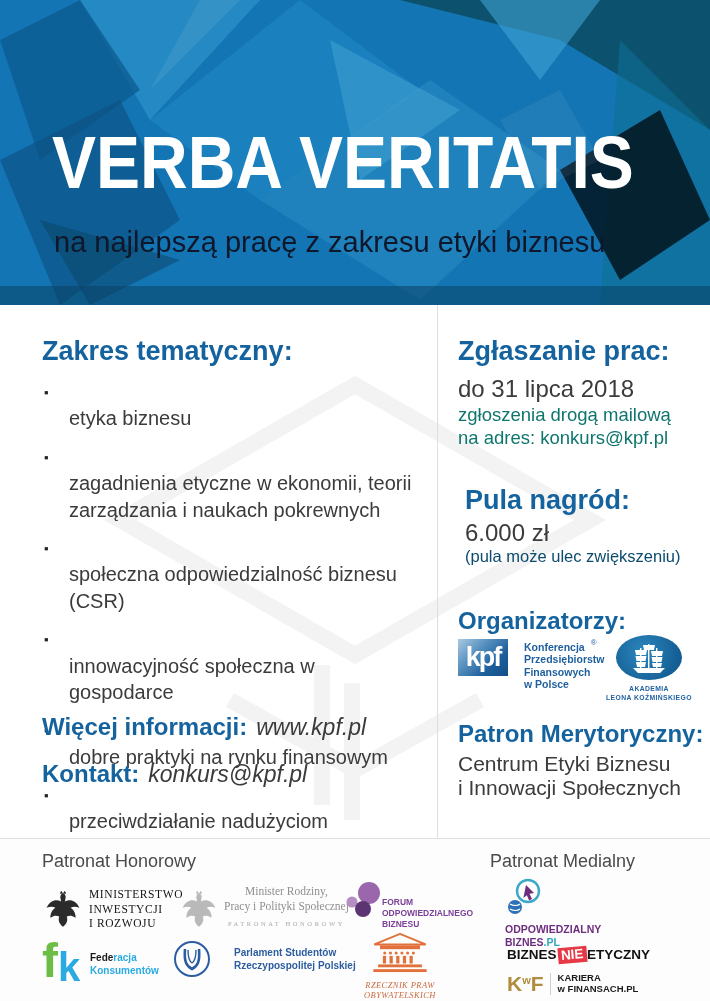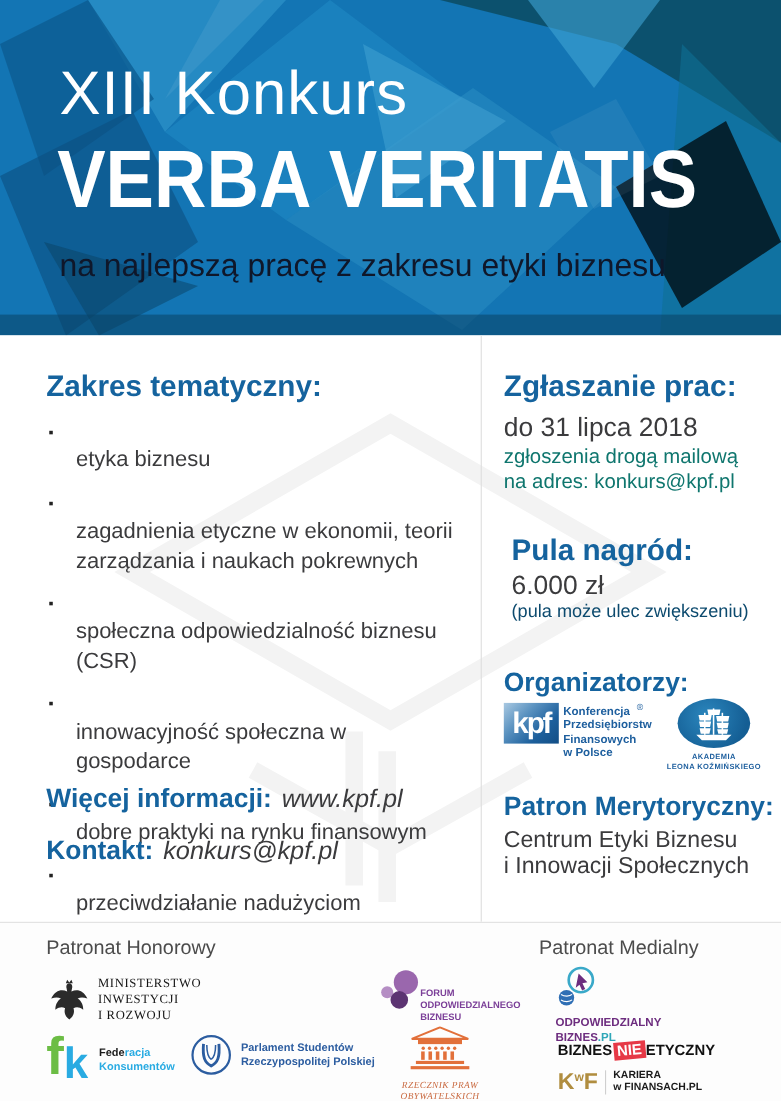--- a/index.html
+++ b/index.html
@@ -33,21 +33,21 @@
   .rt-note{position:absolute;left:458px;top:99px;font-size:18.5px;color:#0f766e;line-height:1.22;}
   .rt-prize-heading{position:absolute;left:465px;top:180px;font-size:27px;}
   .rt-prize-amount{position:absolute;left:465px;top:214px;font-size:24px;color:#3b3b3d;}
   .rt-prize-note{position:absolute;left:465px;top:242px;font-size:16.5px;color:#0c4a6e;}
   .rt-org-heading{position:absolute;left:458px;top:302px;font-size:24px;}
   .org-logos{position:absolute;left:458px;top:330px;width:240px;height:62px;}
   
   .kpf-logo{position:absolute;left:0;top:4px;display:flex;align-items:flex-start;}
   .kpf-square{width:50px;height:37px;background:linear-gradient(135deg,#a9c9e2 0%,#5a92c0 35%,#1c5f9c 70%,#134e85 100%);display:flex;align-items:center;justify-content:center;}
   .kpf-square span{color:#fff;font-weight:700;font-size:27px;letter-spacing:-2px;}
-  .kpf-text{margin-left:4px;color:#1e5f9e;font-size:10.5px;font-weight:700;line-height:1.18;position:relative;padding-top:2px;}
+  .kpf-text{margin-left:16px;color:#1e5f9e;font-size:10.5px;font-weight:700;line-height:1.18;position:relative;padding-top:2px;}
   .kpf-reg{position:absolute;right:-12px;top:-3px;font-size:8px;font-weight:400;}
   
   .alk-logo{position:absolute;left:142px;top:0px;width:98px;text-align:center;}
   .alk-ellipse{width:66px;height:45px;border-radius:50%;background:radial-gradient(circle at 40% 35%,#2b86bd,#145e94 75%);margin:0 auto;display:flex;align-items:center;justify-content:center;}
   .alk-name{margin-top:4px;font-size:6.8px;font-weight:700;color:#1e5f9e;letter-spacing:.4px;line-height:1.35;}
   .rt-patron-heading{position:absolute;left:458px;top:415px;font-size:24px;}
   .rt-patron-line{position:absolute;left:458px;font-size:21px;color:#3b3b3d;}
   .rt-patron-l1{top:447px;}
   .rt-patron-l2{top:471px;}
   
@@ -70,21 +70,21 @@
   
   .fk{position:absolute;left:42px;top:102px;display:flex;align-items:flex-start;}
   .fk .marks{position:relative;width:44px;height:46px;}
   .fk .mf{position:absolute;left:0;top:-4px;font-size:48px;font-weight:700;color:#6cbd45;line-height:1;}
   .fk .mk{position:absolute;left:16px;top:6px;font-size:40px;font-weight:700;color:#29abe2;line-height:1;}
   .fk .txt{margin-left:4px;margin-top:10px;font-size:10px;font-weight:700;line-height:1.3;}
   .fk .b{color:#1a1a1a;}
   .fk .c{color:#29abe2;}
   
   .psrp{position:absolute;left:172px;top:100px;display:flex;align-items:center;}
-  .psrp .txt{margin-left:7px;font-size:10px;font-weight:700;color:#2c5da0;line-height:1.35;}
+  .psrp .txt{margin-left:22px;font-size:10px;font-weight:700;color:#2c5da0;line-height:1.35;}
   
   .rpo{position:absolute;left:335px;top:94px;width:130px;text-align:center;font-style:italic;}
   .rpo .txt{margin-top:3px;font-size:8.5px;letter-spacing:.4px;color:#c96a41;}
   
   .odb{position:absolute;left:505px;top:38px;}
   .odb .txt{margin-top:2px;font-size:10.5px;font-weight:700;line-height:1.25;}
   .odb .p{color:#6d2d7f;}
   .odb .t{color:#2fa7b8;}
   
   .bne{position:absolute;left:507px;top:108px;font-size:13.5px;font-weight:800;color:#111;white-space:nowrap;}
@@ -114,21 +114,20 @@
       <polygon points="260,200 430,80 560,170 420,300" fill="#2b90c4" opacity="0.5"></polygon>
       <polygon points="0,160 120,100 180,220 60,305" fill="#0b4f80" opacity="0.6"></polygon>
       <polygon points="480,0 600,0 540,80" fill="#3fa3d4" opacity="0.6"></polygon>
       <polygon points="560,170 660,110 710,220 620,280" fill="#1579ad opacity" opacity="0.7"></polygon>
       <polygon points="330,40 460,110 360,180" fill="#4aa8d8" opacity="0.45"></polygon>
       <polygon points="40,220 180,260 90,305" fill="#0a4264" opacity="0.5"></polygon>
       <rect x="0" y="286" width="710" height="19" fill="#0a4264" opacity="0.55"></rect>
       <polygon points="200,0 240,0 150,90" fill="#ffffff" opacity="0.07"></polygon>
       <polygon points="500,120 560,90 600,160 540,190" fill="#ffffff" opacity="0.06"></polygon>
     </svg>
-    <div class="b-line1">XIII Konkurs</div>
     <div class="b-line2">VERBA VERITATIS</div>
     <div class="b-line3">na najlepszą pracę z zakresu etyki biznesu</div>
   </div>
 
   <div class="middle">
     <svg class="watermark" width="710" height="533" viewBox="0 0 710 533">
       <g fill="none" stroke="#f3f3f3" stroke-width="16">
         <path d="M355 80 L590 215 L355 350 L120 215 Z"></path>
         <path d="M230 395 L355 465 L480 395"></path>
         <path d="M322 360 L322 500"></path>
@@ -244,20 +243,33 @@
           <path d="M30 8 C33 8 35 11 34 15 L33 20 C41 16 50 18 56 30 C50 28 46 28 42 30 C48 34 50 40 50 46 C44 42 40 42 36 44 C38 50 36 56 30 60 C24 56 22 50 24 44 C20 42 16 42 10 46 C10 40 12 34 18 30 C14 28 10 28 4 30 C10 18 19 16 27 20 L26 15 C25 11 27 8 30 8 Z"></path>
         </g>
       </svg>
       <div class="txt">
         <div>MINISTERSTWO</div>
         <div>INWESTYCJI</div>
         <div>I ROZWOJU</div>
       </div>
     </div>
 
+    <div class="min2 serif">
+      <svg width="38" height="50" viewBox="0 0 60 64">
+        <g fill="#b9b9b9">
+          <path d="M25 8 l2 -5 3 4 3 -4 2 5 z"></path>
+          <path d="M30 8 C33 8 35 11 34 15 L33 20 C41 16 50 18 56 30 C50 28 46 28 42 30 C48 34 50 40 50 46 C44 42 40 42 36 44 C38 50 36 56 30 60 C24 56 22 50 24 44 C20 42 16 42 10 46 C10 40 12 34 18 30 C14 28 10 28 4 30 C10 18 19 16 27 20 L26 15 C25 11 27 8 30 8 Z"></path>
+        </g>
+      </svg>
+      <div class="txt">
+        <div class="l">Minister Rodziny,</div>
+        <div class="l">Pracy i Polityki Społecznej</div>
+        <div class="sub">PATRONAT HONOROWY</div>
+      </div>
+    </div>
 
     <div class="fob">
       <svg width="40" height="38" viewBox="0 0 40 38">
         <circle cx="25" cy="12" r="11" fill="#9a67ad"></circle>
         <circle cx="8" cy="21" r="5.5" fill="#b58ec4"></circle>
         <circle cx="19" cy="28" r="8" fill="#5c3472"></circle>
       </svg>
       <div class="txt">
         <div>FORUM</div>
         <div>ODPOWIEDZIALNEGO</div>

